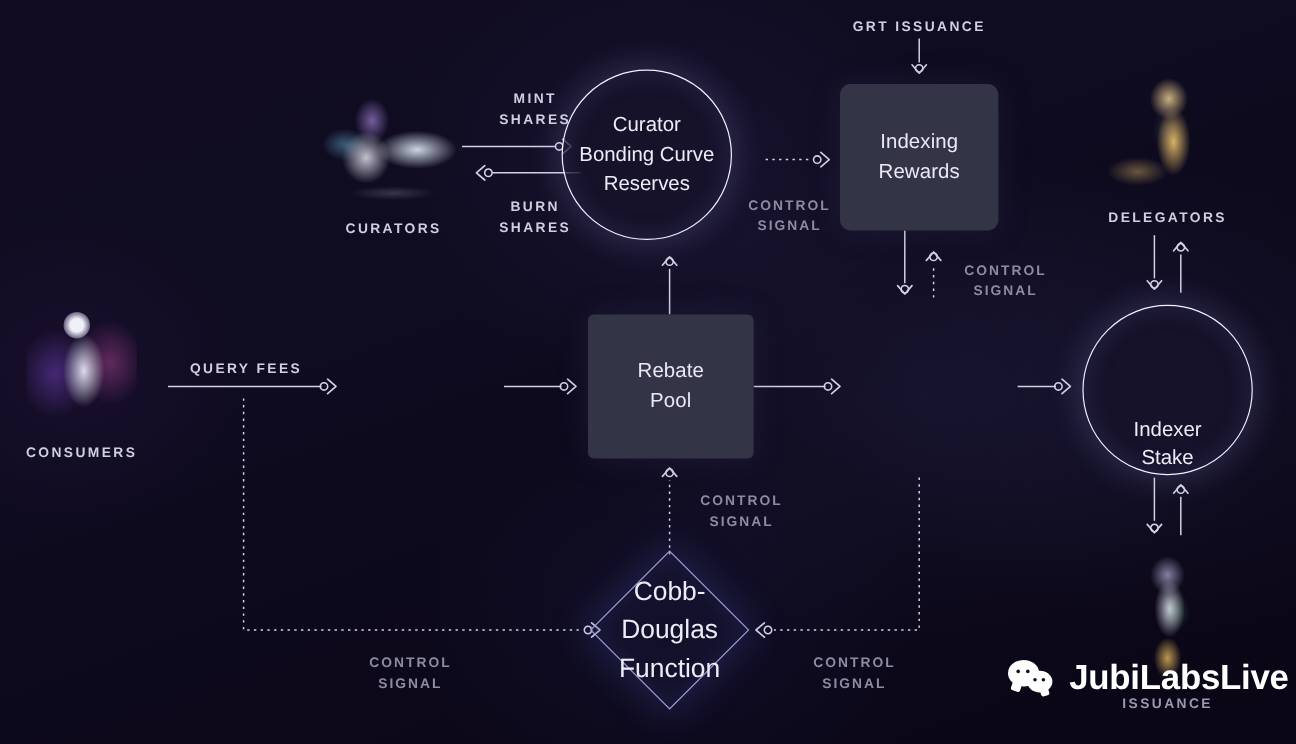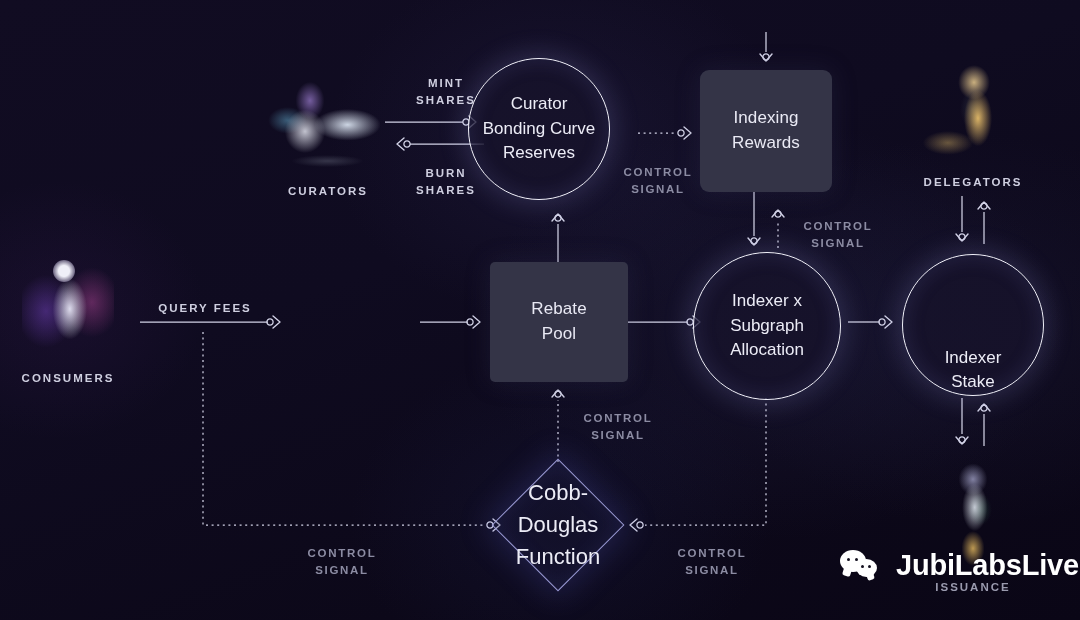--- a/index.html
+++ b/index.html
@@ -107,21 +107,21 @@
   .fig-indexer {
     background:
       radial-gradient(ellipse 18px 34px at 52% 42%, rgba(225,230,240,.85), rgba(0,0,0,0) 70%),
       radial-gradient(ellipse 20px 22px at 50% 16%, rgba(150,150,185,.85), rgba(0,0,0,0) 72%),
       radial-gradient(ellipse 16px 22px at 58% 44%, rgba(35,60,55,.90), rgba(0,0,0,0) 74%),
       radial-gradient(ellipse 16px 24px at 50% 80%, rgba(232,188,96,.80), rgba(0,0,0,0) 72%);
   }
 
   
   .watermark {
-    position:absolute; display:flex; align-items:center; gap:16px;
+    position:absolute; display:flex; align-items:center; gap:11px;
   }
   .wm-text { font-size:29px; font-weight:700; color:#ffffff; letter-spacing:-.2px; }
   .wm-icon { width:40px; height:34px; position:relative; }
   .wm-icon .b1, .wm-icon .b2 { position:absolute; background:#ffffff; border-radius:50%; }
   .wm-icon .b1 { width:26px; height:22px; left:0; top:2px; }
   .wm-icon .b2 { width:21px; height:18px; left:16px; top:11px; }
   .wm-icon .b1::after{ content:""; position:absolute; left:3px; bottom:-4px; width:8px;height:8px;background:#fff;transform:rotate(18deg);border-radius:2px;}
   .wm-icon .b2::after{ content:""; position:absolute; right:3px; bottom:-3px; width:7px;height:7px;background:#fff;transform:rotate(-18deg);border-radius:2px;}
   .wm-icon i { position:absolute; width:3.4px;height:3.4px;border-radius:50%;background:#13101f; }
 </style>
@@ -215,25 +215,20 @@
     <span style="white-space:pre-line;">Rebate
 Pool</span>
   </div>
 
   <div class="node circlenode" style="left:468px; top:58px; width:142px; height:142px;">
     <span style="white-space:pre-line;">Curator
 Bonding Curve
 Reserves</span>
   </div>
 
-  <div class="node circlenode" style="left:693px; top:252px; width:148px; height:148px;">
-    <span style="white-space:pre-line;">Indexer x
-Subgraph
-Allocation</span>
-  </div>
 
   <div class="node circlenode" style="left:902px; top:254px; width:142px; height:142px;align-items:flex-end;">
     <span style="white-space:pre-line;">Indexer
 Stake</span>
   </div>
 
   <div class="diamondwrap" style="left:511px; top:478px; width:94px; height:94px;">
     <div class="dia"></div>
     <div class="dtext" style="white-space:pre-line; width:120px; left:-13px;">Cobb-
 Douglas
@@ -253,20 +248,21 @@
   <div class="caps" style="left:902px; top:579px; width:142px; color:#9a9aae;">ISSUANCE</div>
 
   <div class="caps" style="left:140px; top:300px; width:130px;">QUERY FEES</div>
 
   <div class="caps" style="left:396px; top:75px; width:100px;">MINT
 SHARES</div>
 
   <div class="caps" style="left:396px; top:165px; width:100px;">BURN
 SHARES</div>
 
+  <div class="caps" style="left:686px; top:15px; width:160px;">GRT ISSUANCE</div>
 
   <div class="caps dim" style="left:608px; top:164px; width:100px;">CONTROL
 SIGNAL</div>
 
   <div class="caps dim" style="left:788px; top:218px; width:100px;">CONTROL
 SIGNAL</div>
 
   <div class="caps dim" style="left:568px; top:410px; width:100px;">CONTROL
 SIGNAL</div>
 

